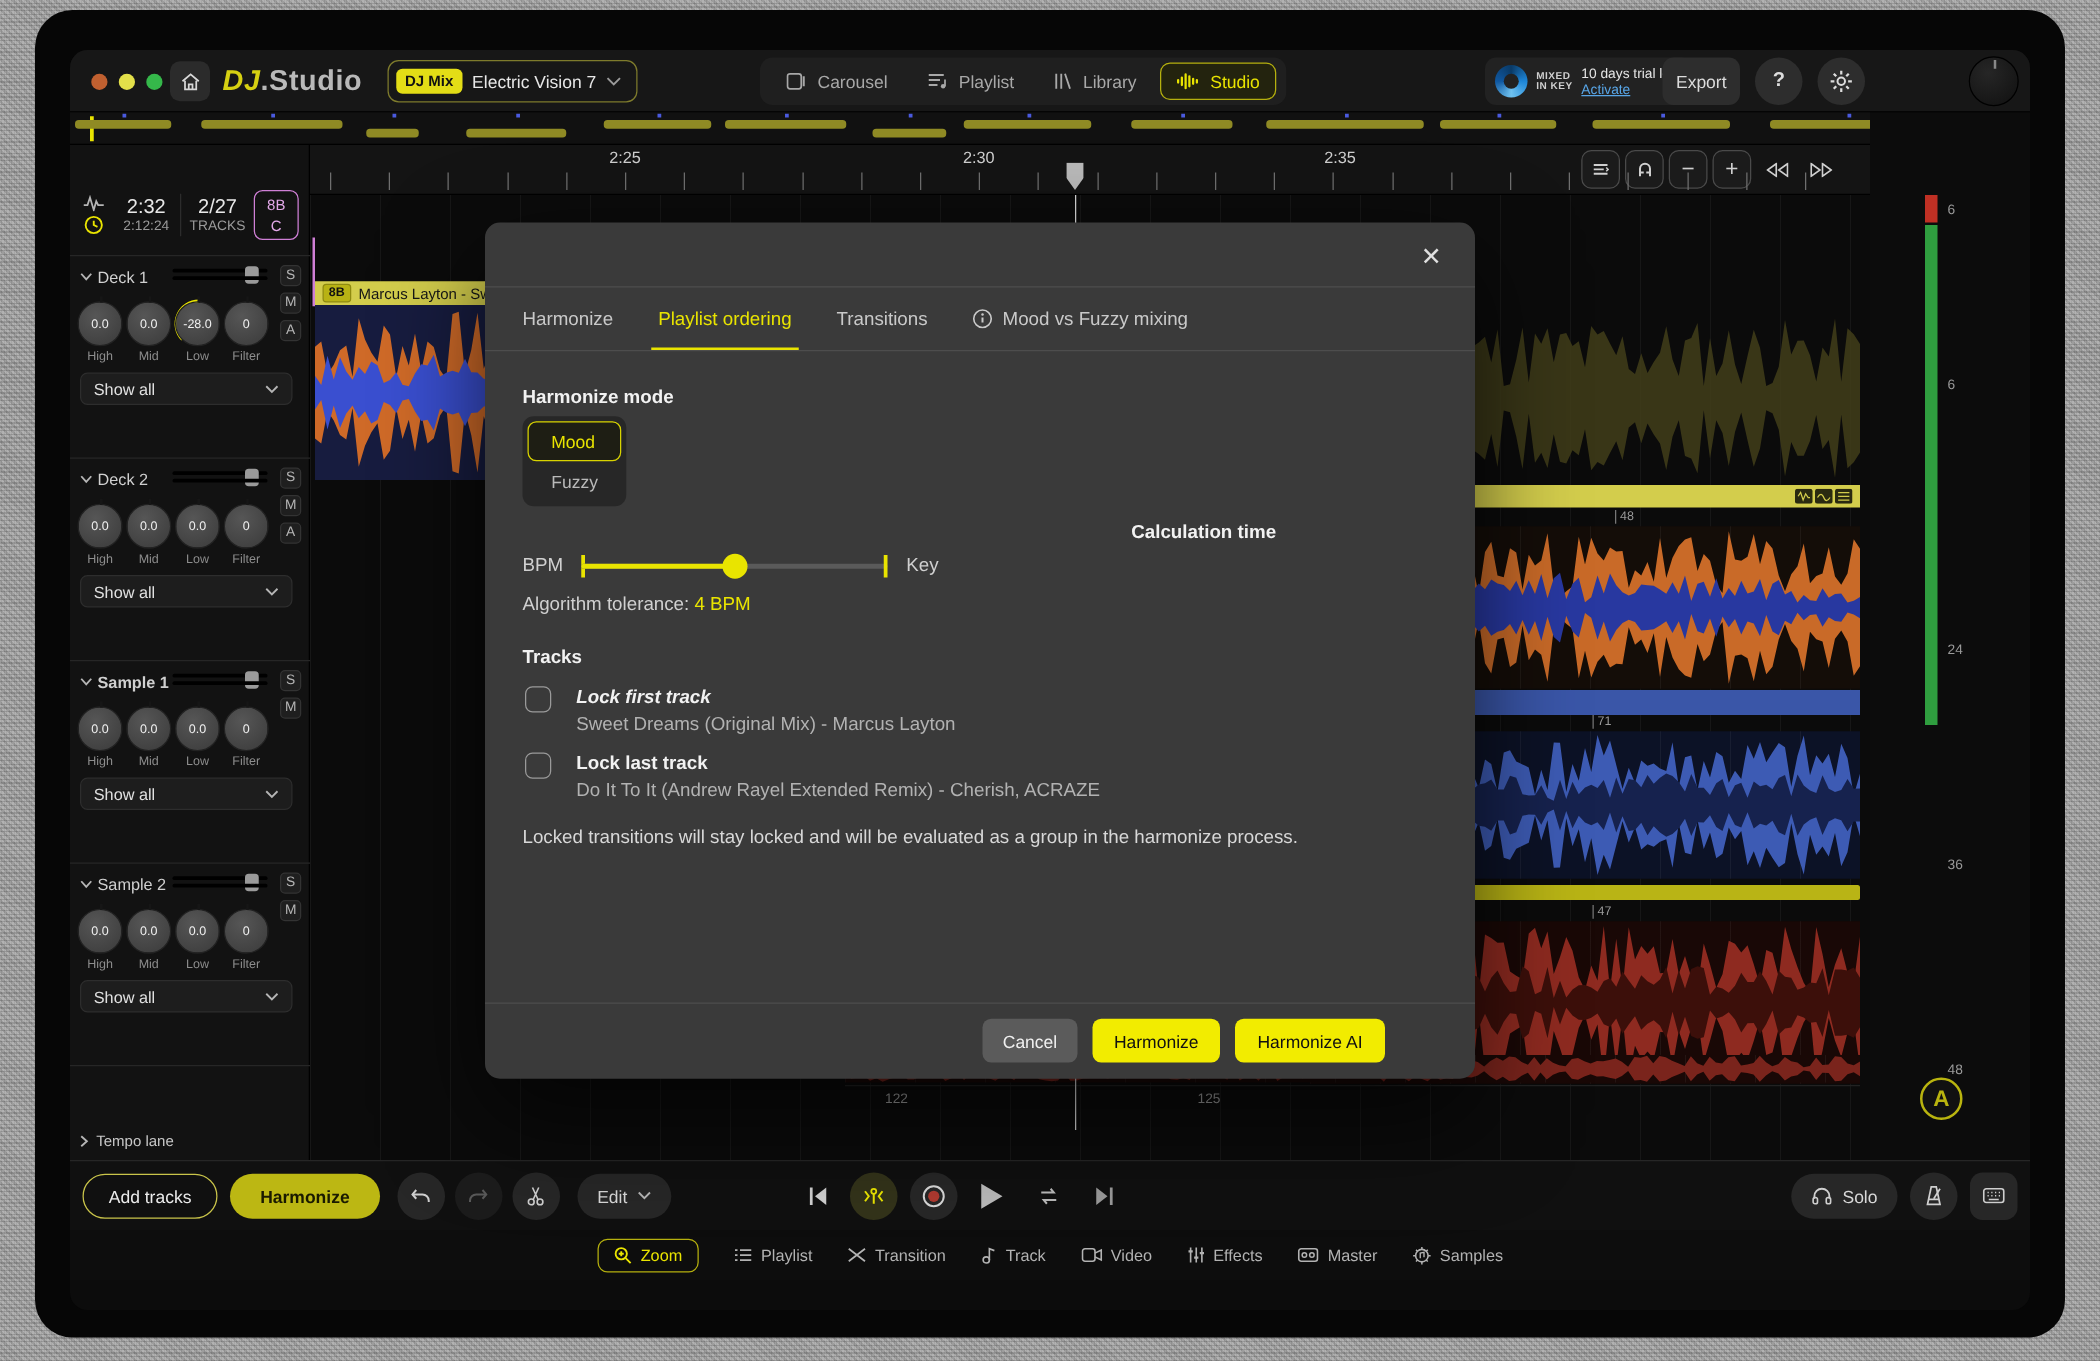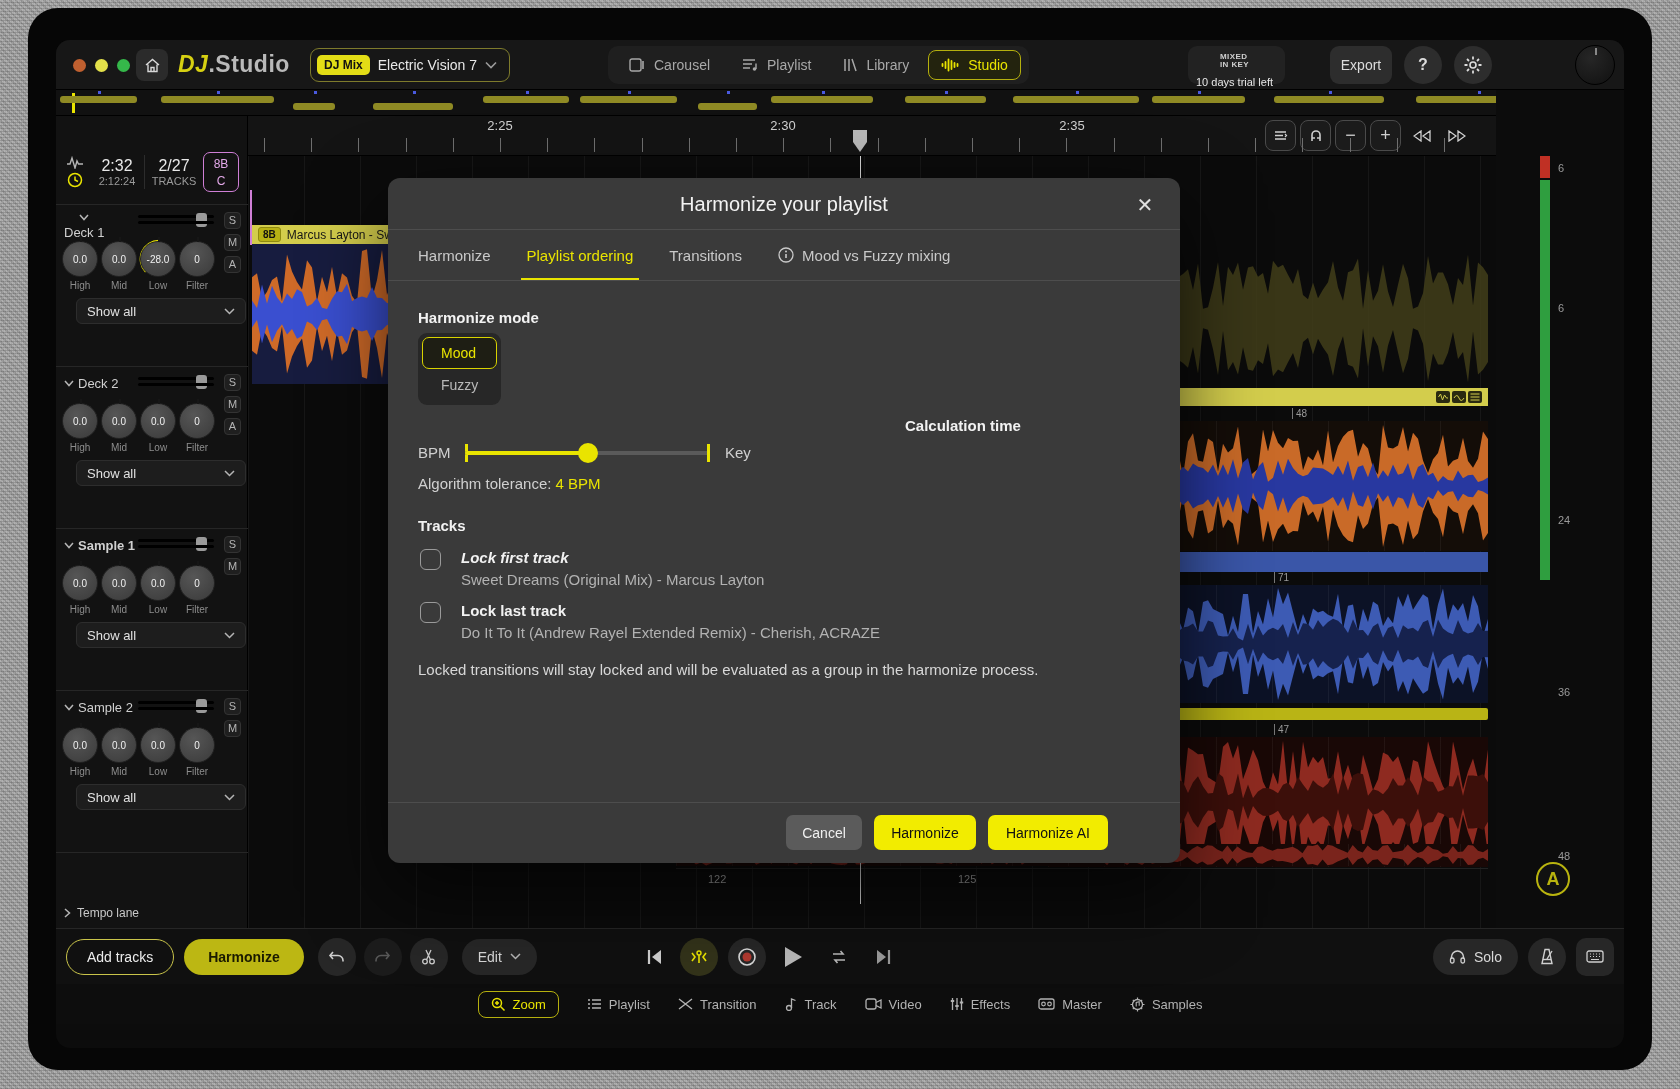--- a/index.html
+++ b/index.html
@@ -23,21 +23,21 @@
   .homebtn { left:80px; top:9px; width:32px; height:32px; background:#2b2b2b; border-radius:8px; display:flex; align-items:center; justify-content:center; }
   .logo { left:122px; top:11px; font-size:23px; font-weight:bold; letter-spacing:.5px; }
   .logo .dj { color:#d6d012; font-style:italic; }
   .logo .studio { color:#b9b9b9; }
   .mixpill { left:254px; top:8px; height:34px; border:1px solid #7e7b2c; border-radius:9px; display:flex; align-items:center; gap:8px; padding:0 12px 0 6px; }
   .mixbadge { background:#e3dd16; color:#111; font-weight:bold; font-size:12px; border-radius:5px; padding:3px 7px; }
   .mixname { color:#e8e8e8; font-size:14px; }
   .navtabs { left:552px; top:6px; height:38px; background:#1f1f1f; border-radius:10px; display:flex; align-items:center; padding:0 8px; gap:6px; }
   .navtab { display:flex; align-items:center; gap:8px; color:#a8a8a8; font-size:14px; padding:6px 12px; border-radius:8px; border:1px solid transparent; }
   .navtab.active { color:#e9e400; border-color:#b5b00e; background:#23230e; }
-  .trial { left:1132px; top:6px; height:38px; background:#222; border-radius:9px; display:flex; align-items:center; gap:7px; padding:0 12px 0 8px;flex-direction:column; }
+  .trial { left:1132px; top:6px; height:38px; background:#222; border-radius:9px; display:flex; align-items:center; gap:7px; padding:0 12px 0 8px; }
   .mik-ring { width:26px; height:26px; border-radius:50%; background:conic-gradient(#0a3a66,#1d86d8,#6fc2f0,#0f57a0,#0a3a66); position:relative; }
   .mik-ring::after { content:""; position:absolute; inset:7px; border-radius:50%; background:#222; }
   .mik-word { font-size:8px; font-weight:bold; color:#cfcfcf; line-height:8px; letter-spacing:.4px; }
   .trial-txt { font-size:11px; color:#e6e6e6; line-height:13px; }
   .trial-link { font-size:11px; color:#58a6e8; text-decoration:underline; }
   .chrome-btn { top:6px; height:38px; background:#2d2d2d; border-radius:9px; color:#dcdcdc; display:flex; align-items:center; justify-content:center; }
   .knob-master { left:1519px; top:5px; width:40px; height:40px; border-radius:50%; background:radial-gradient(circle at 38% 32%, #262626, #101010); border:1px solid #000; }
   .knob-master::after { content:""; position:absolute; left:19px; top:2px; width:2px; height:7px; background:#888; }
 
   
@@ -59,21 +59,21 @@
   .fader { position:absolute; width:76px; height:14px; }
   .fader::before, .fader::after { content:""; position:absolute; left:0; width:100%; height:3px; background:#000; border-radius:2px; }
   .fader::before { top:2px; } .fader::after { top:8px; }
   .fader .fh { position:absolute; left:58px; top:0; width:11px; height:14px; background:#9a9a9a; border-radius:3px; }
   .smx { position:absolute; width:17px; height:17px; background:#1f1f1f; border:1px solid #333; border-radius:4px; color:#b5b5b5; font-size:11px; text-align:center; line-height:15px; }
   .knob { position:absolute; width:40px; text-align:center; }
   .knob-face { width:36px; height:36px; margin:0 auto; border-radius:50%; background:radial-gradient(circle at 40% 32%, #565656, #3a3a3a); border:1px solid #222; position:relative; display:flex; align-items:center; justify-content:center; color:#f0f0f0; font-size:10px; }
   .knob-face::before { content:""; position:absolute; left:17px; top:-5px; width:2px; height:5px; background:#161616; }
   .knob-label { margin-top:3px; font-size:10px; color:#8d8d8d; }
   .arc { position:absolute; left:0px; top:-3px; width:42px; height:42px; }
-  .showall { position:absolute; left:8px; width:170px; height:26px; background:#1d1d1d; border:1px solid #2d2d2d; border-radius:6px; color:#e0e0e0; font-size:13px; display:flex; align-items:center; justify-content:space-between; padding:0 10px;margin-left:12px; }
+  .showall { position:absolute; left:8px; width:170px; height:26px; background:#1d1d1d; border:1px solid #2d2d2d; border-radius:6px; color:#e0e0e0; font-size:13px; display:flex; align-items:center; justify-content:space-between; padding:0 10px; }
   .divider-h { position:absolute; left:0; width:192px; height:1px; background:#262626; }
   .tempolane { position:absolute; left:8px; top:790px; font-size:12px; color:#c8c8c8; display:flex; gap:6px; align-items:center; }
 
   
   .tlarea { left:192px; top:116px; width:1248px; height:772px; background:#0b0b0b; }
   .grid { background-image:repeating-linear-gradient(90deg, rgba(255,255,255,.05) 0 1px, transparent 1px 56px); }
   .cliphead-y { background:#d3cd4c; color:#161616; font-size:12px; display:flex; align-items:center; gap:6px; padding:0 6px; }
   .keychip { background:#b8b214 ; border:1px solid #8f8a10; color:#111; font-size:10px; font-weight:bold; border-radius:3px; padding:1px 4px; }
   .barruler { position:absolute; font-size:10px; color:#9a9a9a; }
   .barnum { position:absolute; border-left:1px solid #777; padding-left:3px; }
@@ -322,21 +322,21 @@
         <div class="ses-num">2/27</div>
         <div class="ses-sub">TRACKS</div>
       </div>
       <div class="keybadge">
         <div>8B</div>
         <div>C</div>
       </div>
     </div>
     <div class="divider-h" style="top:88px;"></div>
 
-    <div class="chan-head" style="left:8px; top:98px;flex-direction:column;">
+    <div class="chan-head" style="left:8px; top:98px;">
       <svg width="10" height="7" viewBox="0 0 10 7">
           <path d="M1 1 L5 5.5 L9 1" fill="none" stroke="#b5b5b5" stroke-width="1.5"></path>
         </svg>
       <span>Deck 1</span>
     </div>
     <div class="fader" style="left:82px; top:97px;">
         <div class="fh"></div>
       </div>
     <div class="smx" style="left:168px; top:96px;"><span>S</span></div>
     <div class="smx" style="left:168px; top:118px;"><span>M</span></div>
@@ -783,21 +783,20 @@
       <svg width="15" height="15" viewBox="0 0 15 15">
           <circle cx="7.5" cy="7.5" r="5" fill="none" stroke="#b2b2b2" stroke-width="1.3"></circle>
           <path d="M7.5 .5 v2 M7.5 12.5 v2 M.5 7.5 h2 M12.5 7.5 h2 M2.8 2.8 l1.4 1.4 M10.8 10.8 l1.4 1.4 M12.2 2.8 l-1.4 1.4 M4.2 10.8 l-1.4 1.4" stroke="#b2b2b2" stroke-width="1.2"></path>
           <path d="M6.2 9.5 V5.5 l3-.7 v4" fill="none" stroke="#b2b2b2" stroke-width="1.1"></path>
         </svg>
       <span>Samples</span>
     </div>
   </div>
 
   <div class="abs modal" style="box-shadow:0 30px 80px rgba(0,0,0,.65);">
-    <div class="m-title">Harmonize your playlist</div>
     <div class="m-close">
         <span>✕</span>
       </div>
     <div class="m-div" style="top:51px;"></div>
     <div class="m-tabs">
       <div class="m-tab">
           <span>Harmonize</span>
         </div>
       <div class="m-tab active">
           <span>Playlist ordering</span>

